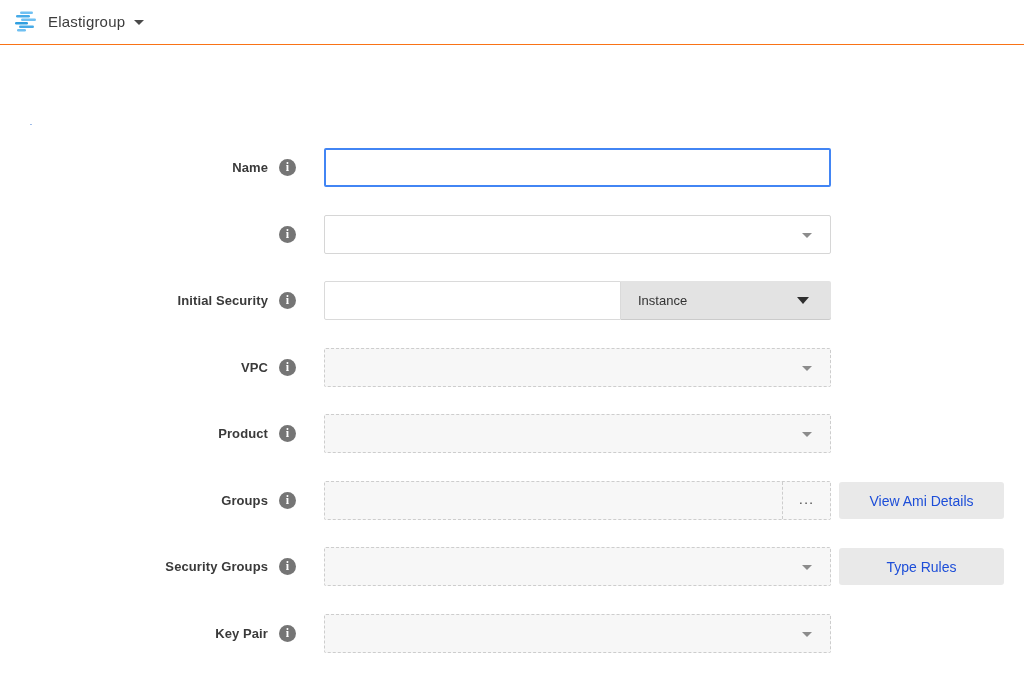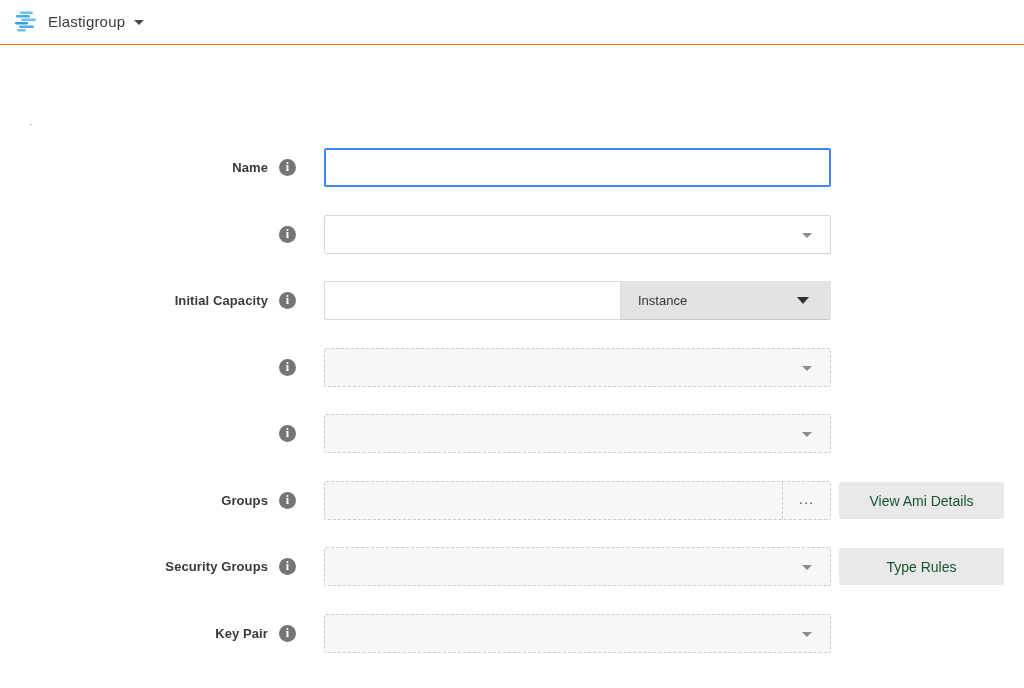--- a/index.html
+++ b/index.html
@@ -39,21 +39,21 @@
 
   .half-input { left:300px; width:297px; border:1px solid #dadada; background:#fff; padding:0 12px; font-size:14px; color:#333; outline:none; border-radius:2px 0 0 2px; font-family:inherit; }
   .unit-select { left:597px; width:210px; background:#e3e3e3; border:none; border-radius:0 2px 2px 0; box-shadow:inset 0 -1px 0 rgba(0,0,0,.10); cursor:pointer; }
   .unit-select .ulbl { display:block; font-size:13px; color:#333; line-height:39px; padding-left:17px; }
   .caret-dark { position:absolute; right:22px; top:16px; width:0; height:0; border-left:6px solid transparent; border-right:6px solid transparent; border-top:7px solid #2f2f2f; }
 
   .picker { left:300px; width:507px; }
   .dots { position:absolute; right:0; top:0; bottom:0; width:47px; border-left:1px dashed #cdcdcd; text-align:center; line-height:33px; color:#555; font-size:15px; letter-spacing:1px; cursor:pointer; }
 
   .sidebtn { position:absolute; left:823px; top:1px; width:165px; height:37px; background:#e9e9e9; border:none; border-radius:3px;
-             color:#14532d; font-size:14px; font-family:inherit; cursor:pointer; }
+             color:#1d4ed8; font-size:14px; font-family:inherit; cursor:pointer; }
 </style>
 </head>
 <body>
 
 <div class="screen">
 
   <header class="topbar">
     <div class="brand">
       <svg width="24" height="22" viewBox="0 0 24 22">
         <rect x="6" y="1.5" width="13" height="2.4" rx="1.2" fill="#6fc0f2"></rect>
@@ -91,37 +91,39 @@
     </div>
 
     <div class="row" style="top:90px">
       <span class="info">i</span>
       <div class="ctl dropdown">
         <span class="caret-gray"></span>
       </div>
     </div>
 
     <div class="row" style="top:156px">
-      <span class="flabel">Initial Capacity</span>
+      <span class="flabel">Initial Security</span>
       <span class="info">i</span>
       <input class="ctl half-input" type="text" value="" style="">
       <div class="ctl unit-select">
         <span class="ulbl">Instance</span>
         <span class="caret-dark"></span>
       </div>
     </div>
 
     <div class="row" style="top:223px">
+      <span class="flabel">VPC</span>
       <span class="info">i</span>
       <div class="ctl dropdown disabled">
         <span class="caret-gray"></span>
       </div>
     </div>
 
     <div class="row" style="top:289px">
+      <span class="flabel">Product</span>
       <span class="info">i</span>
       <div class="ctl dropdown disabled">
         <span class="caret-gray"></span>
       </div>
     </div>
 
     <div class="row" style="top:356px">
       <span class="flabel">Groups</span>
       <span class="info">i</span>
       <div class="ctl picker disabled">

